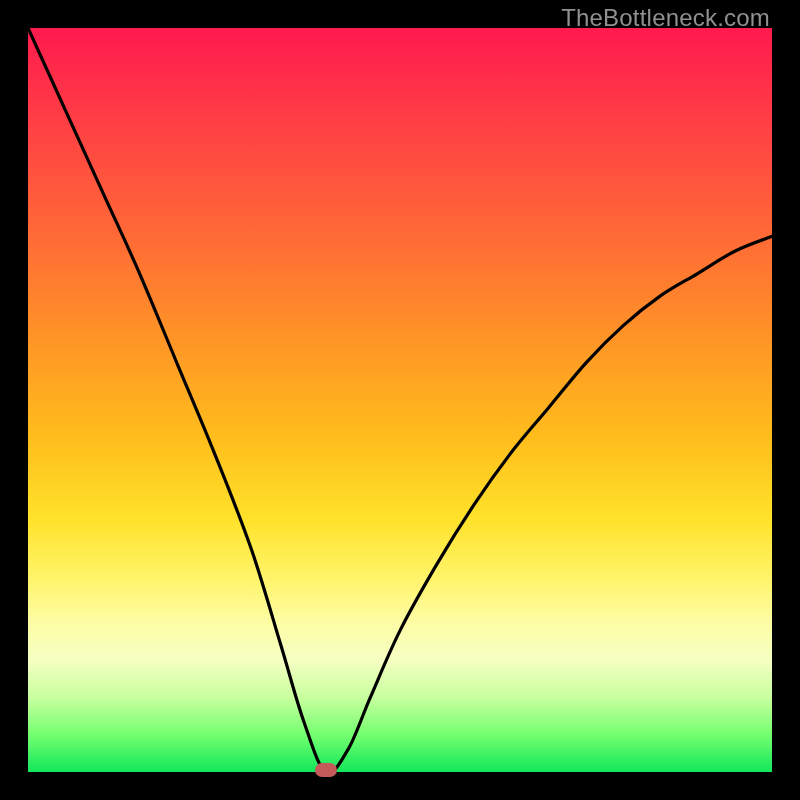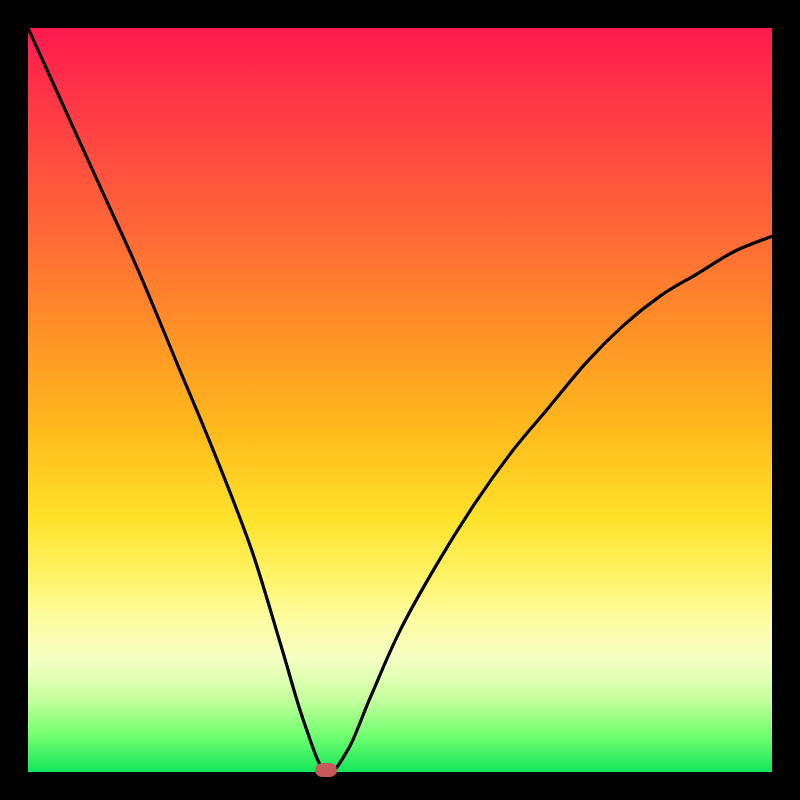--- a/index.html
+++ b/index.html
@@ -64,20 +64,21 @@
     border-radius: 7px;
     background: #c45a5a;
     left: 286px;   
     top: 728px;    
   }
 </style>
 </head>
 <body>
 
 <div class="frame">
+  <div class="watermark">TheBottleneck.com</div>
 
   <div class="plot-area">
     <svg class="curve" viewBox="0 0 744 744" preserveAspectRatio="none">
       <path id="curve-path" fill="none" stroke="#000" stroke-width="3.2" stroke-linecap="round" stroke-linejoin="round" d="M 0 0 C 6.2 13.640000000000006, 24.800000000000004 54.560000000000045, 37.2 81.84000000000003 C 49.6 109.12000000000002, 62.00000000000001 136.39999999999995, 74.4 163.67999999999995 C 86.80000000000001 190.95999999999995, 99.19999999999999 216.99999999999997, 111.6 245.51999999999998 C 124 274.03999999999996, 136.4 305.03999999999996, 148.8 334.79999999999995 C 161.20000000000002 364.55999999999995, 173.6 393.08, 186 424.08 C 198.4 455.08, 212.04 488.55999999999995, 223.2 520.8 C 234.35999999999999 553.04, 244.28 589, 252.96 617.52 C 261.64 646.04, 267.84 670.8399999999999, 275.28 691.92 C 282.71999999999997 713, 290.16 739.04, 297.6 744 C 305.04 748.96, 312.48 734.0799999999999, 319.92 721.68 C 327.36 709.28, 333.56 689.44, 342.24 669.6 C 350.92 649.76, 360.84 624.96, 372 602.64 C 383.16 580.3199999999999, 396.80000000000007 556.76, 409.20000000000005 535.68 C 421.6 514.5999999999999, 434 494.76, 446.4 476.16 C 458.79999999999995 457.56000000000006, 471.20000000000005 440.2, 483.6 424.08 C 496 407.96, 508.4 394.32, 520.8 379.44 C 533.1999999999999 364.56, 545.6 348.43999999999994, 558 334.79999999999995 C 570.4 321.15999999999997, 582.8000000000001 308.76, 595.2 297.6 C 607.6 286.44000000000005, 620 276.52, 632.4 267.84 C 644.8 259.15999999999997, 657.2 252.95999999999998, 669.6 245.51999999999998 C 682 238.07999999999998, 694.4 229.40000000000003, 706.8 223.20000000000005 C 719.1999999999999 217.00000000000006, 737.8 210.80000000000004, 744 208.32000000000005"></path>
     </svg>
     <div class="marker" style="left: 286.6px; top: 735px;"></div>
   </div>
 </div>
 
 </body></html>

